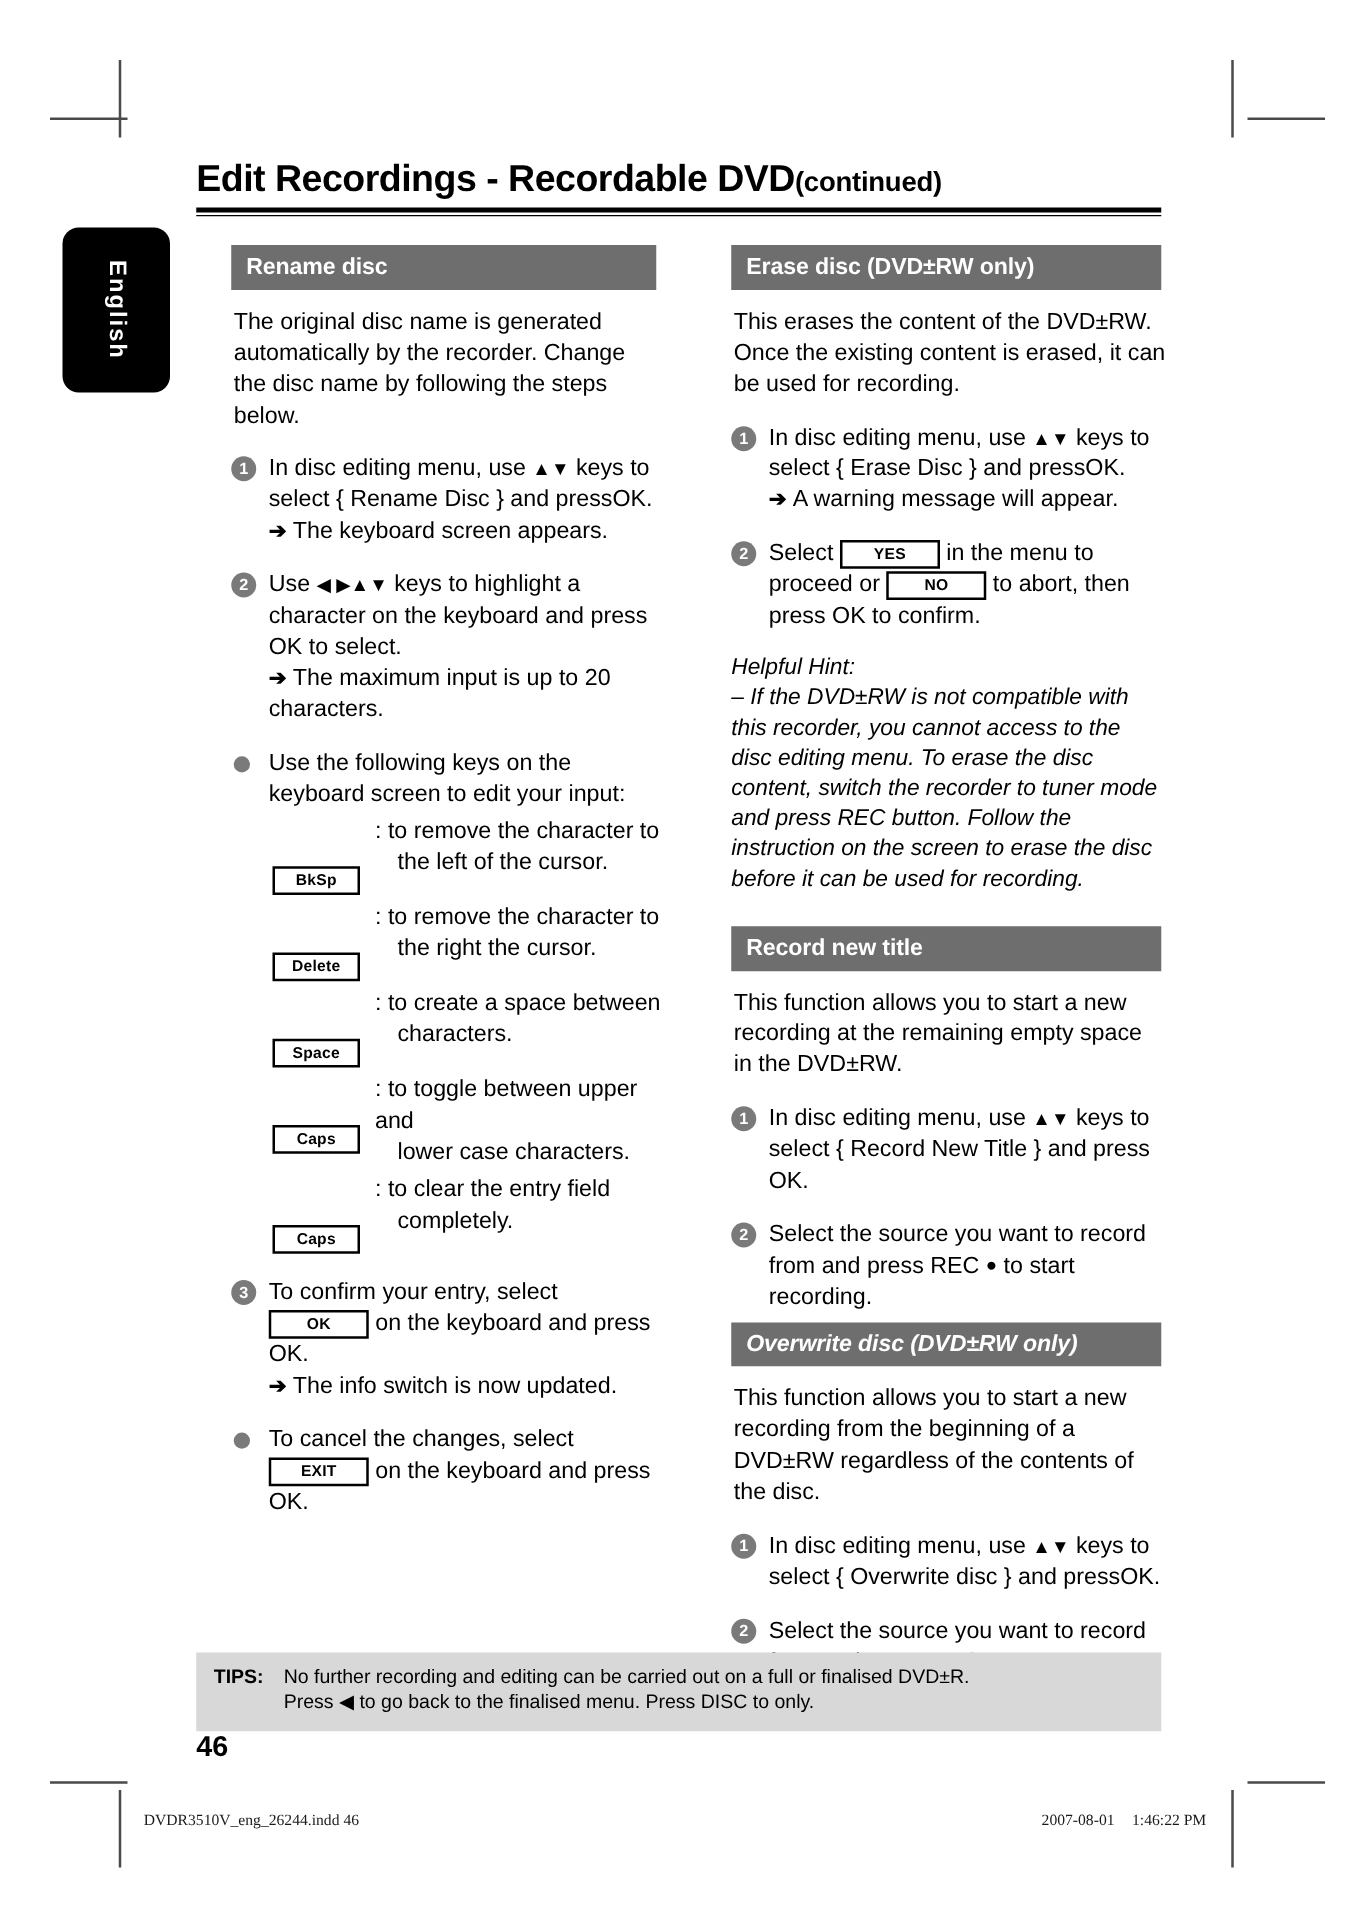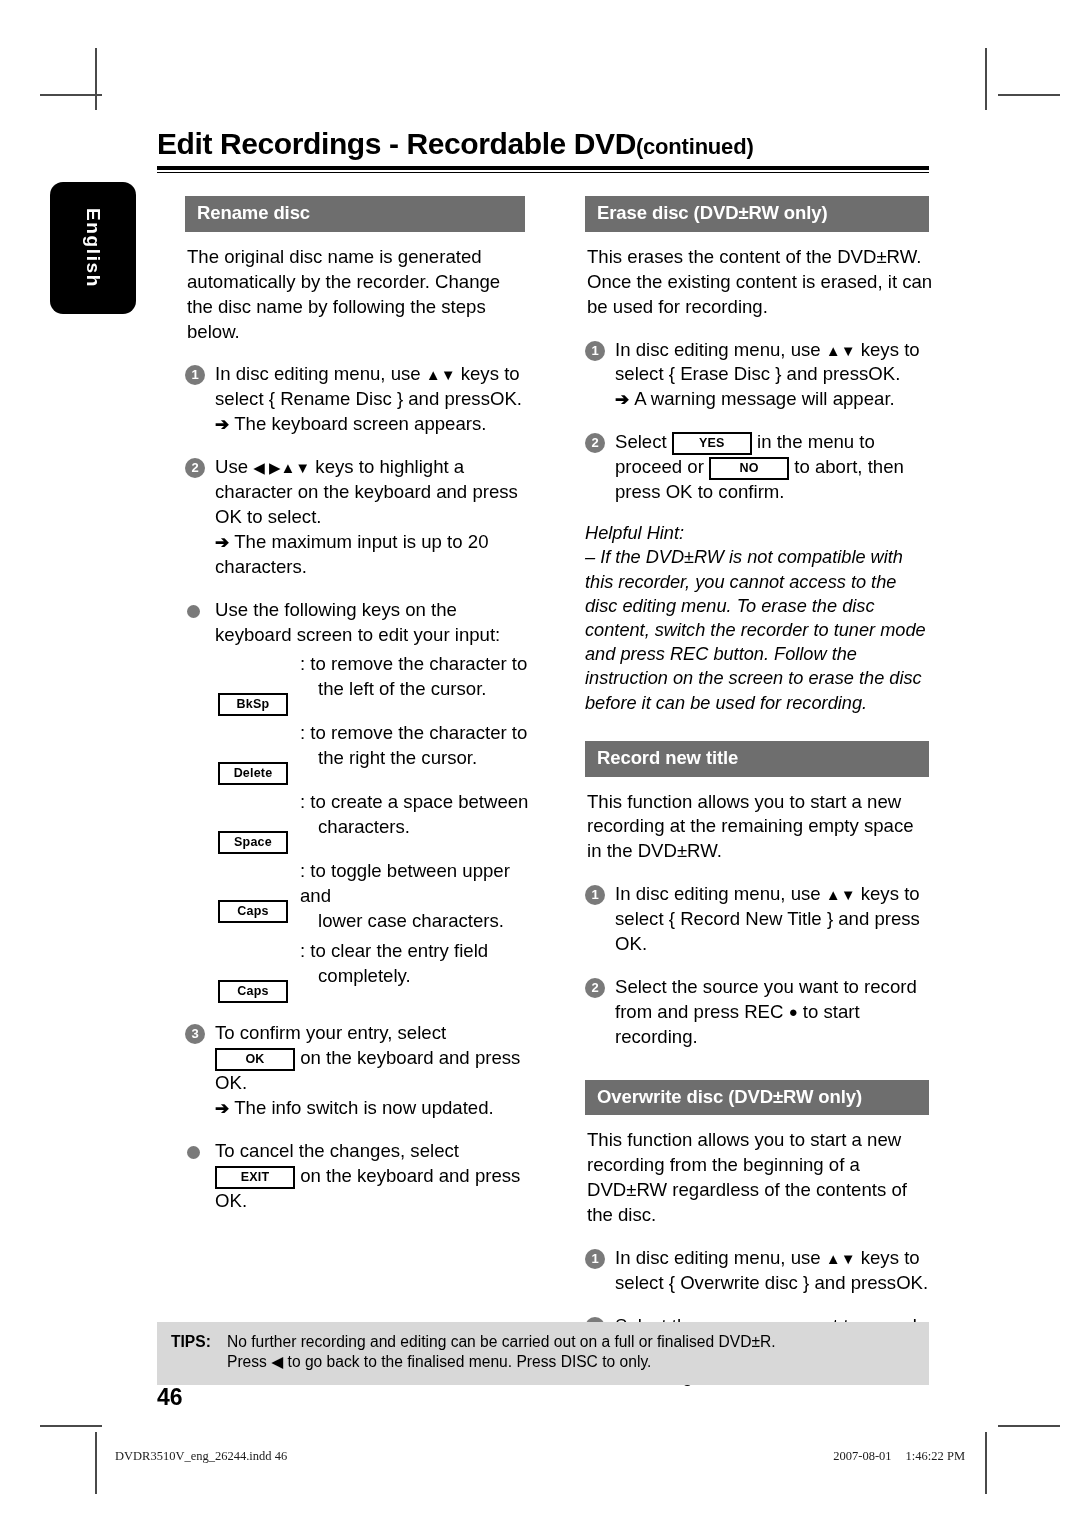--- a/index.html
+++ b/index.html
@@ -409,21 +409,21 @@
     </div>
 
     <div class="step">
       <div class="num">2</div>
       <span>Select the source you want to record from and press</span>
       <b>REC</b>
       <span class="recdot">●</span>
       <span>to start recording.</span>
     </div>
 
-    <div class="sec-head" style="margin-top:30px;">Overwrite disc (DVD±RW only)</div>
+    <div class="sec-head" style="margin-top:8px;font-style:italic;">Overwrite disc (DVD±RW only)</div>
     <div class="para">This function allows you to start a new recording from the beginning of a DVD±RW regardless of the contents of the disc.</div>
 
     <div class="step">
       <div class="num">1</div>
       <span>In disc editing menu, use</span>
       <span class="tri">▲▼</span>
       <span>keys to select {</span>
       <b>Overwrite disc</b>
       <span>} and press</span><b>OK</b><span>.</span>
     </div>

